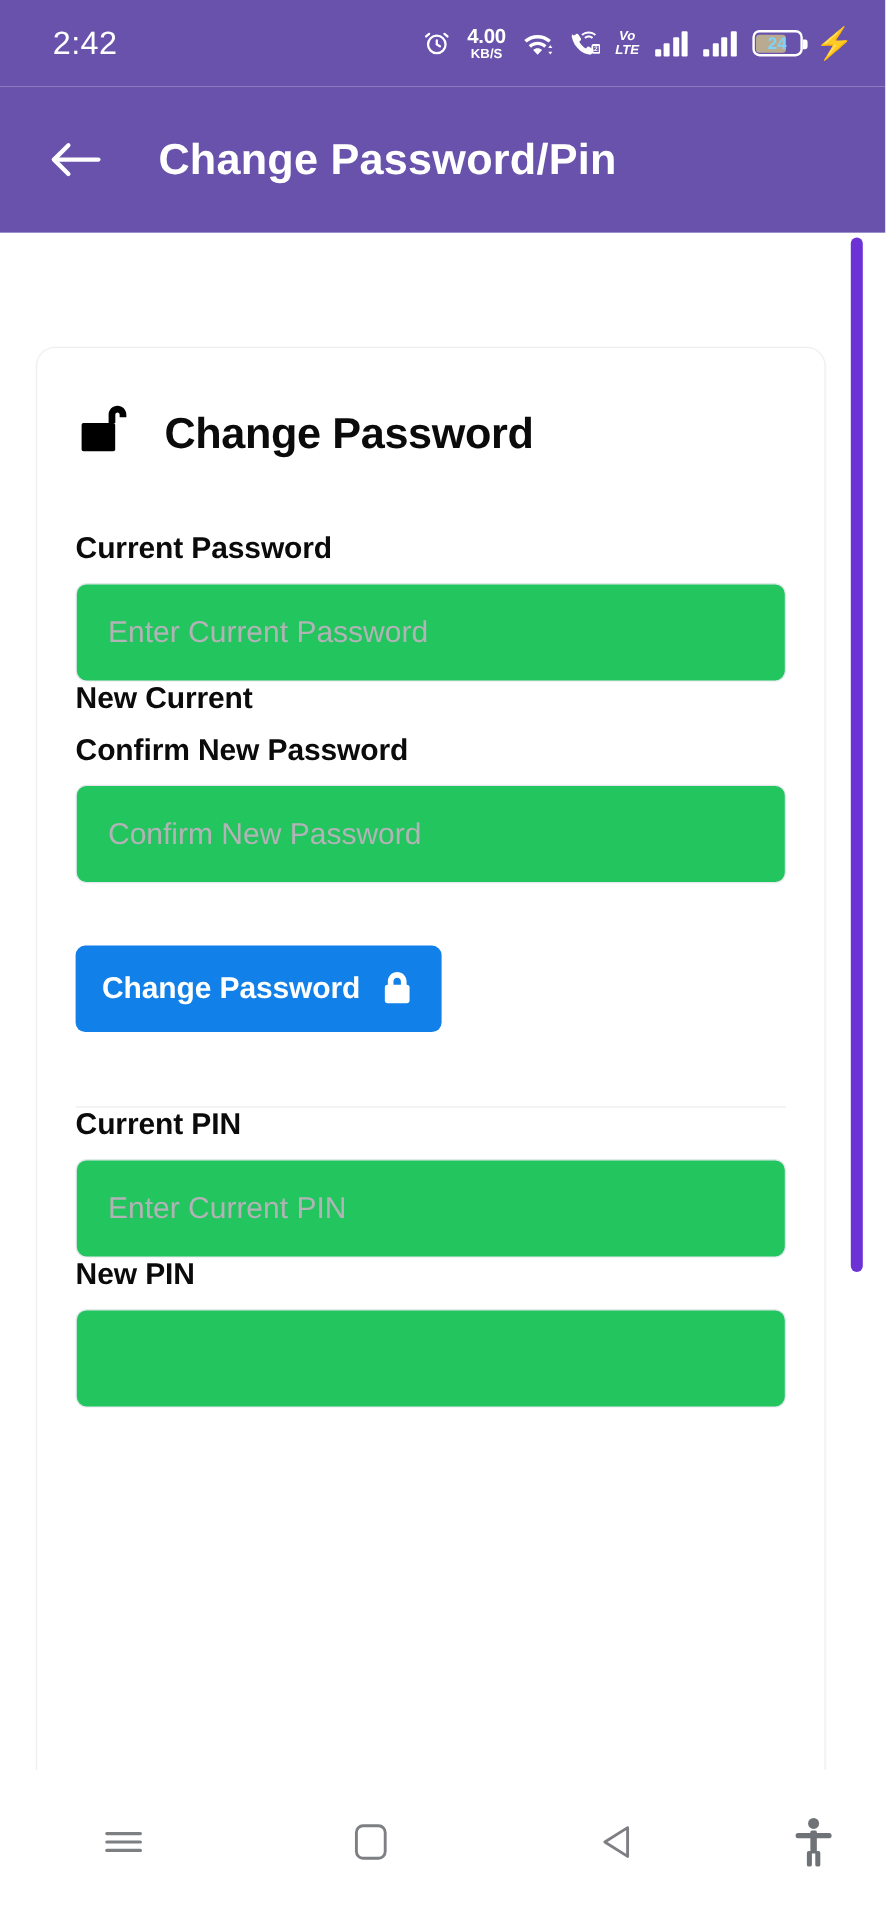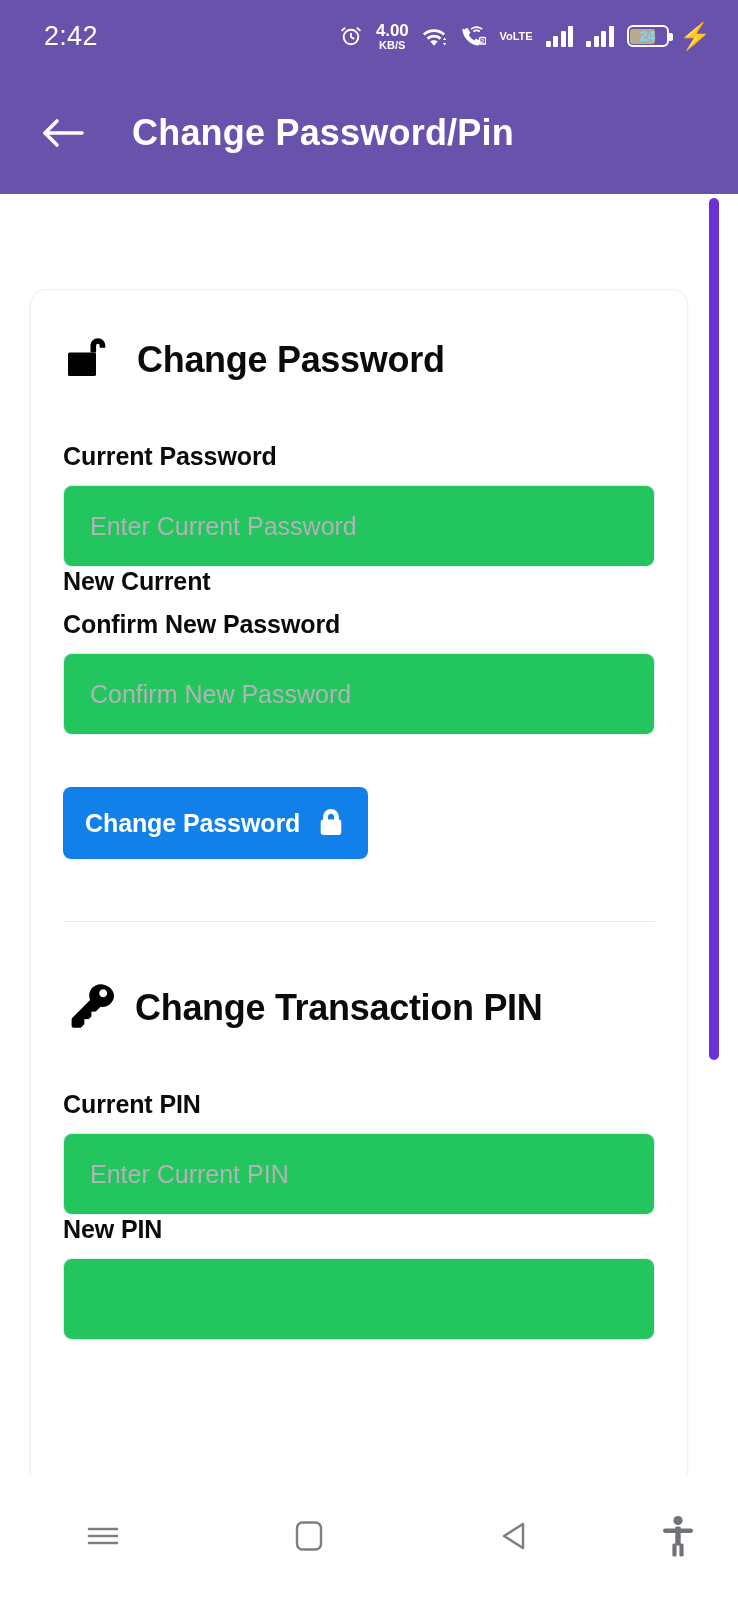--- a/index.html
+++ b/index.html
@@ -50,25 +50,26 @@
     display: flex;
     flex-direction: column;
     align-items: center;
     line-height: 1;
     color: #ffffff;
   }
   .netspeed .num { font-size: 17px; font-weight: 700; letter-spacing: -0.2px; }
   .netspeed .unit { font-size: 11px; font-weight: 700; margin-top: 1px; }
   .volte {
     display: flex;
-    flex-direction: row;
+    flex-direction: column;
     align-items: center;
     line-height: 1;
     color: #ffffff;
     font-weight: 700;
+    font-style: italic;
   }
   .volte .t1 { font-size: 11px; }
   .volte .t2 { font-size: 11px; margin-top: 1px; }
   .bars { display: flex; align-items: flex-end; gap: 2.5px; height: 22px; }
   .bars i { display: block; width: 5px; background: #ffffff; border-radius: 1px; }
   .bars i:nth-child(1) { height: 6px; }
   .bars i:nth-child(2) { height: 11px; }
   .bars i:nth-child(3) { height: 16px; }
   .bars i:nth-child(4) { height: 21px; }
   .battery {
@@ -368,28 +369,20 @@
             <svg width="30" height="32" viewBox="0 0 30 32" fill="#ffffff">
               <path d="M15 3c-4.3 0-7.8 3.5-7.8 7.8v3.4h4.7v-3.4c0-1.7 1.4-3.1 3.1-3.1s3.1 1.4 3.1 3.1v3.4h4.7v-3.4C22.8 6.5 19.3 3 15 3z"></path>
               <rect x="4.7" y="13.6" width="20.6" height="15.4" rx="2.4"></rect>
             </svg>
           </span>
         </button>
       </div>
 
       <div class="divider"></div>
 
-      <div class="section-head pin">
-        <span>
-          <svg width="56" height="56" viewBox="0 0 56 56" fill="#000000">
-            <path d="M37.6 6.2c-6.3 0-11.4 5.1-11.4 11.4 0 1.6.3 3.1.9 4.5L9.4 39.8c-.5.5-.8 1.2-.8 1.9v6.1c0 1.1.9 2 2 2h6c.8 0 1.5-.3 2-.9l2.8-3-.1-4.6 4.6-.2 2.6-2.8-.2-4.5 4.6-.2 4.6-4.9c.7.1 1.4.2 2.1.2 6.3 0 11.4-5.1 11.4-11.4S43.9 6.2 37.6 6.2zm2.6 13.1c-2.2 0-4-1.8-4-4s1.8-4 4-4 4 1.8 4 4-1.8 4-4 4z"></path>
-          </svg>
-        </span>
-        <span class="section-title">Change Transaction PIN</span>
-      </div>
 
       <div class="field">
         <div class="field-label">Current PIN</div>
         <input class="field-input" type="password" placeholder="Enter Current PIN" style="">
       </div>
 
       <div class="field">
         <div class="field-label">New PIN</div>
         <input class="field-input" type="password" placeholder="" style="">
       </div>

